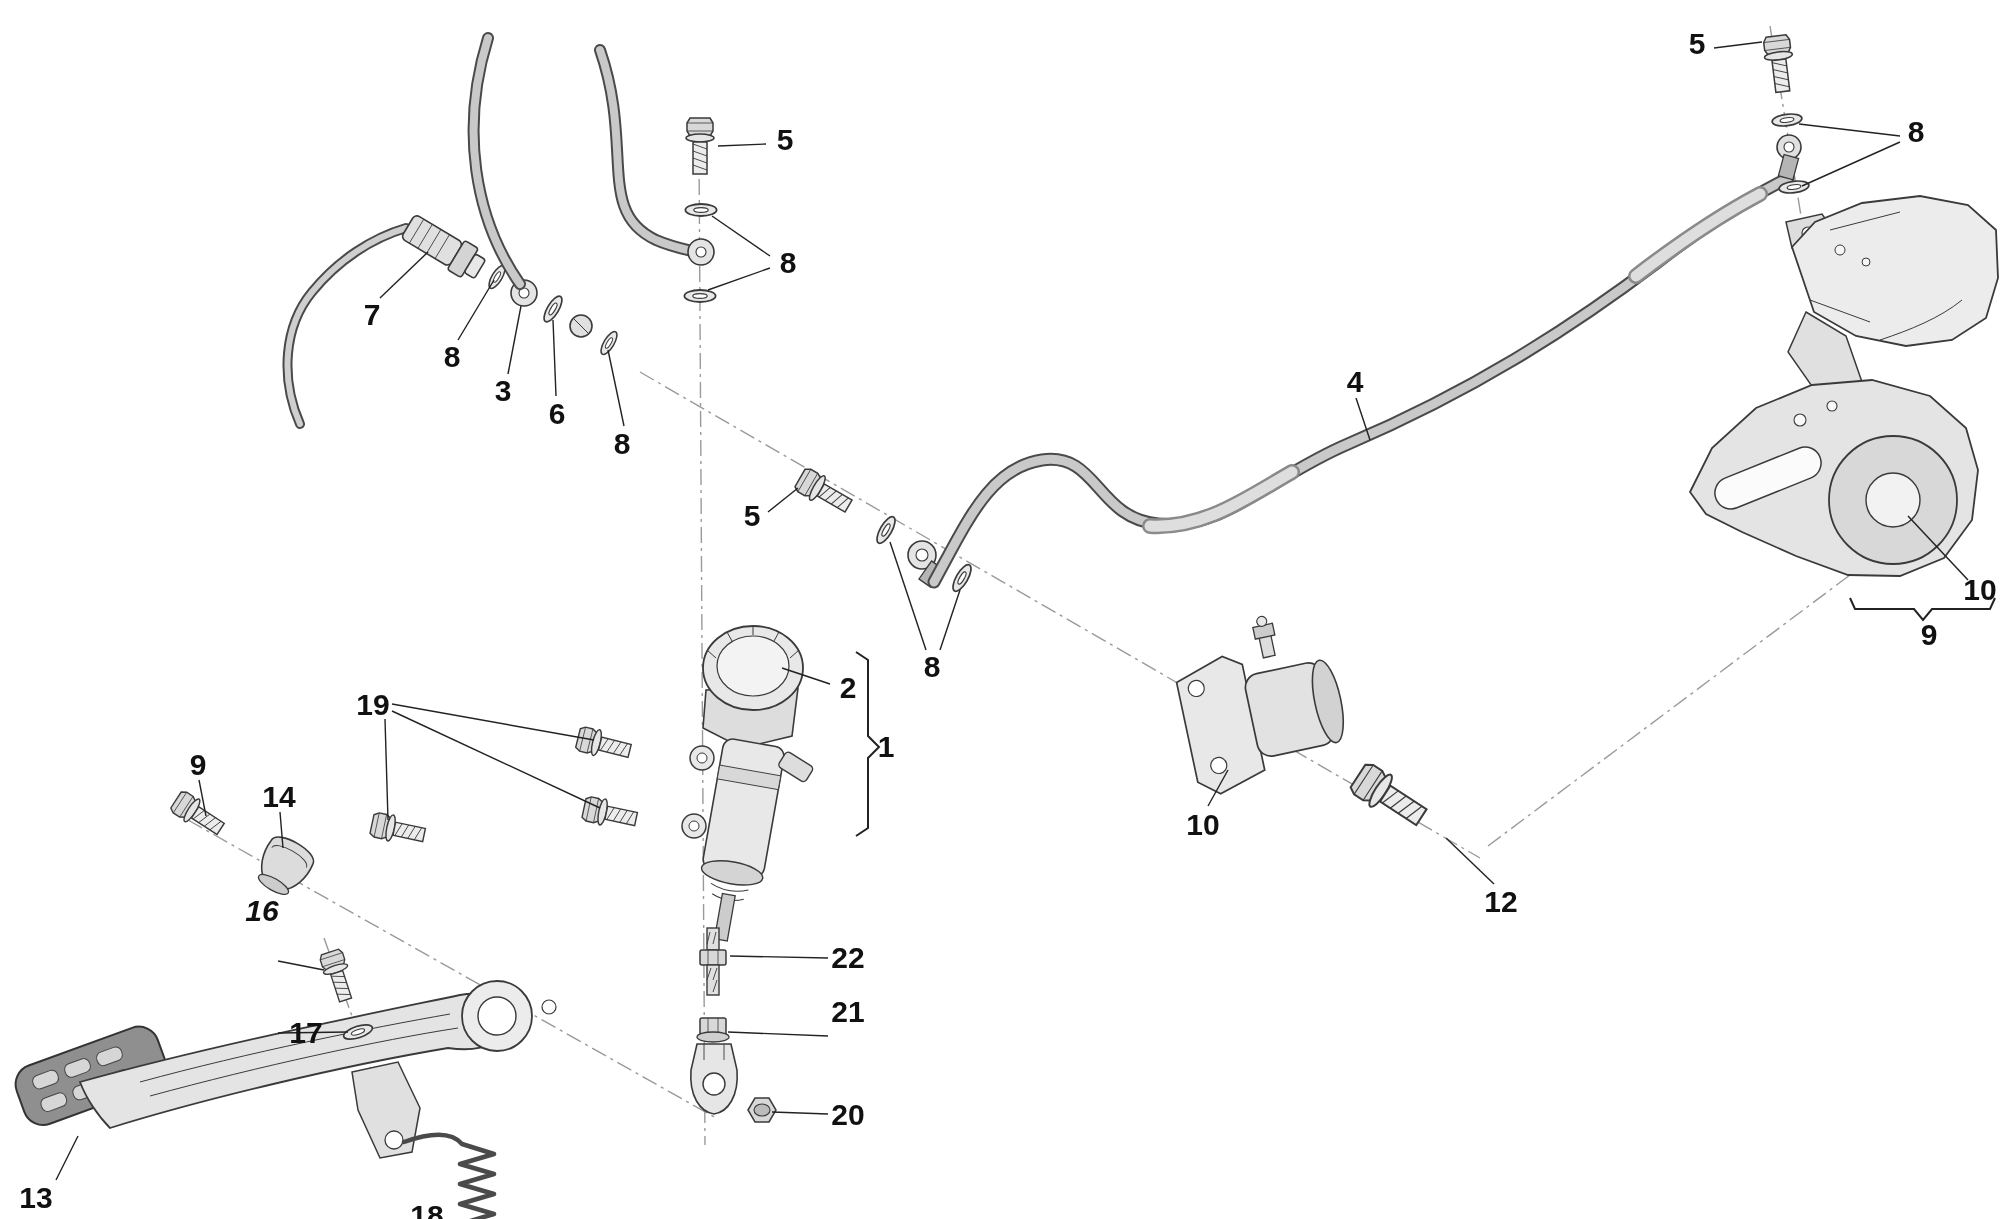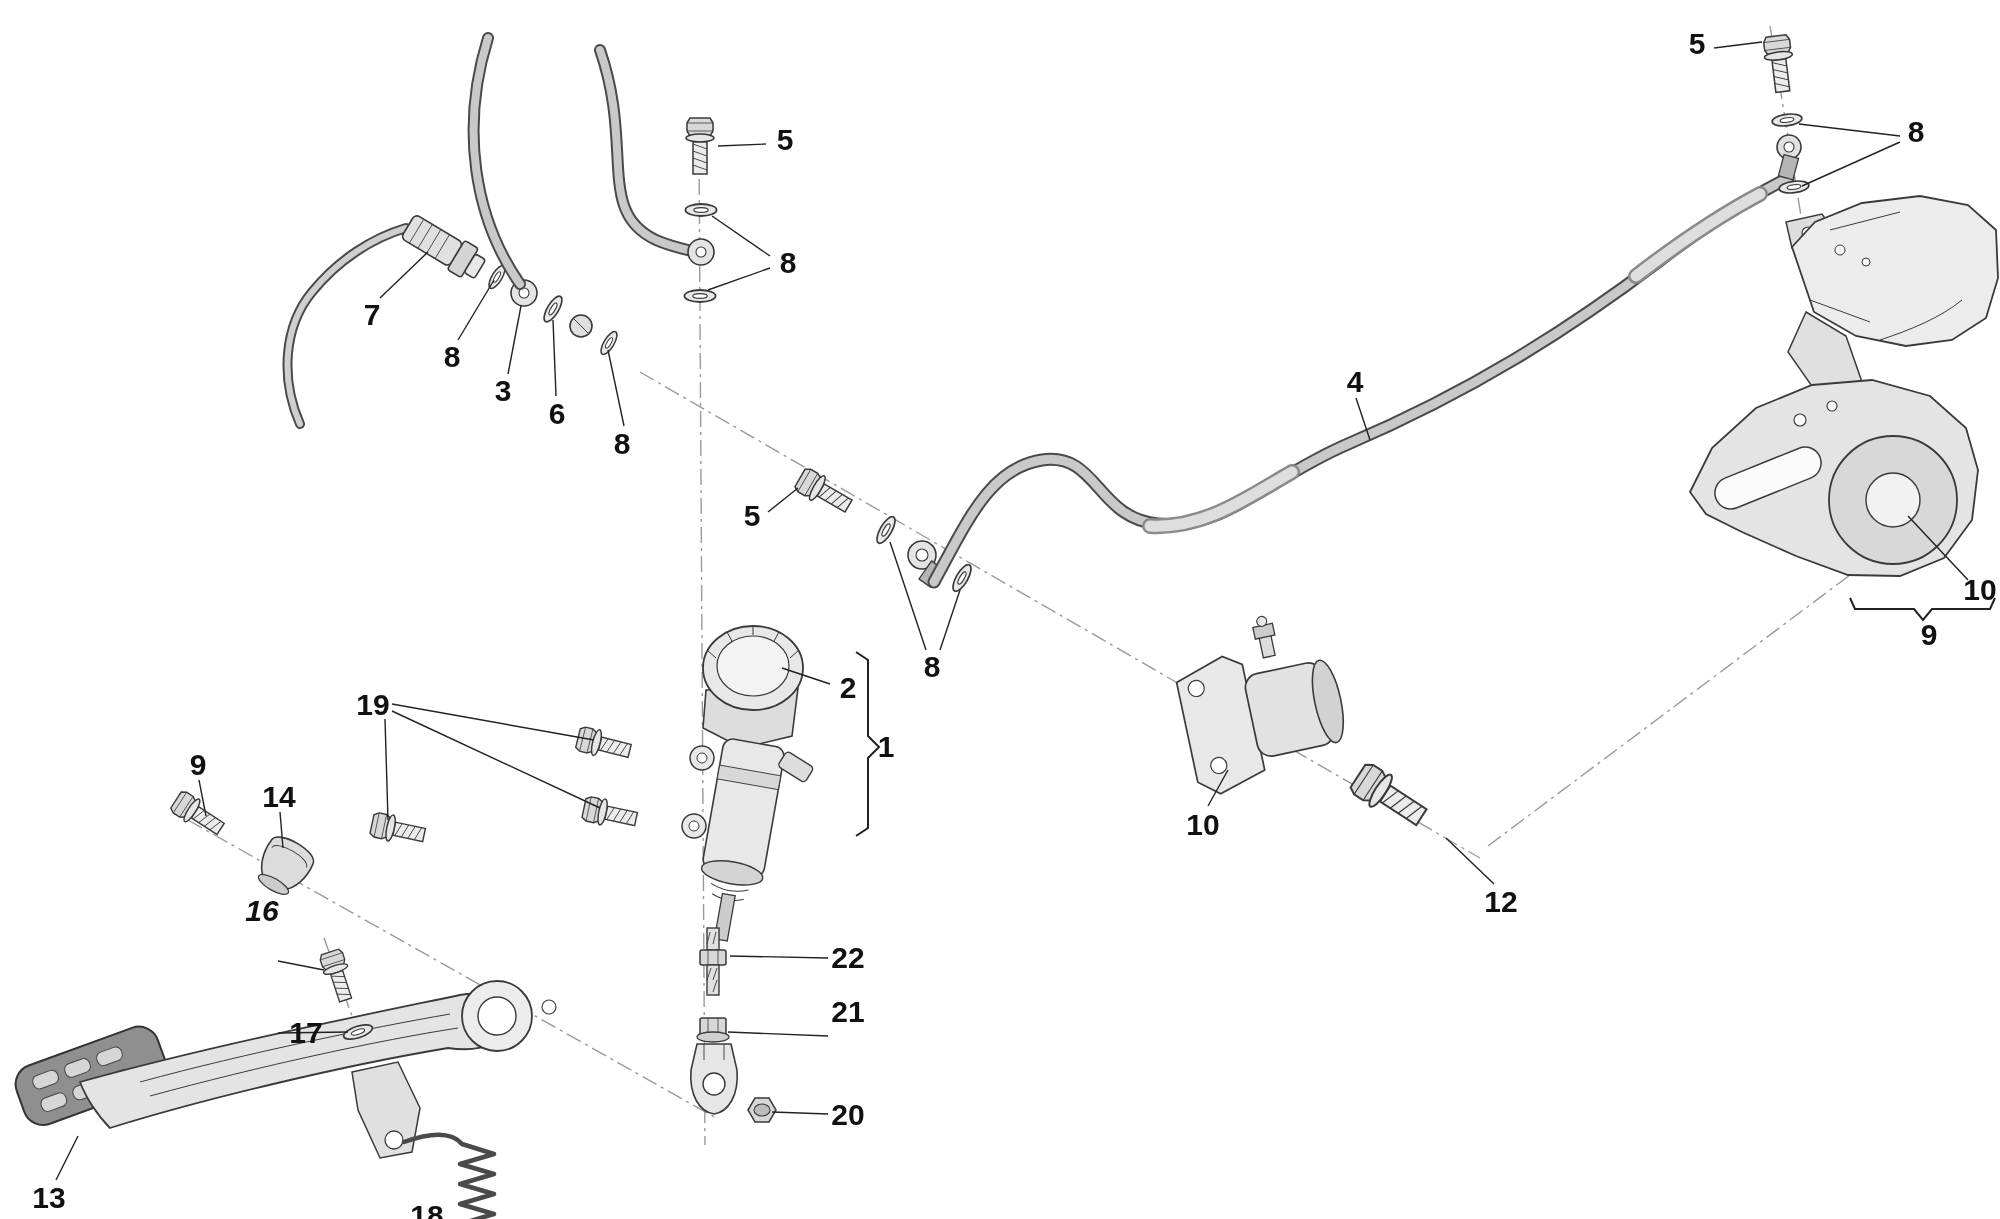--- a/index.html
+++ b/index.html
@@ -290,16 +290,16 @@
       <div class="callout" style="left: 1203px; top: 825px;">10</div>
       <div class="callout" style="left: 1501px; top: 902px; text-align: center;">12</div>
       <div class="callout" style="left: 373px; top: 705px;">19</div>
       <div class="callout" style="left: 198px; top: 765px;">9</div>
       <div class="callout" style="left: 279px; top: 797px;">14</div>
       <div class="callout" style="left: 262px; top: 911px; font-style: italic;">16</div>
       <div class="callout" style="left: 262px; top: 1033px; margin-left: 44px;">17</div>
       <div class="callout" style="left: 848px; top: 958px;">22</div>
       <div class="callout" style="left: 848px; top: 1012px;">21</div>
       <div class="callout" style="left: 848px; top: 1115px;">20</div>
-      <div class="callout" style="left: 49px; top: 1198px;">13</div>
+      <div class="callout" style="left: 36px; top: 1198px;">13</div>
       <div class="callout" style="left: 427px; top: 1216px;">18</div>
     </div>
 </div>
 
 </body></html>

